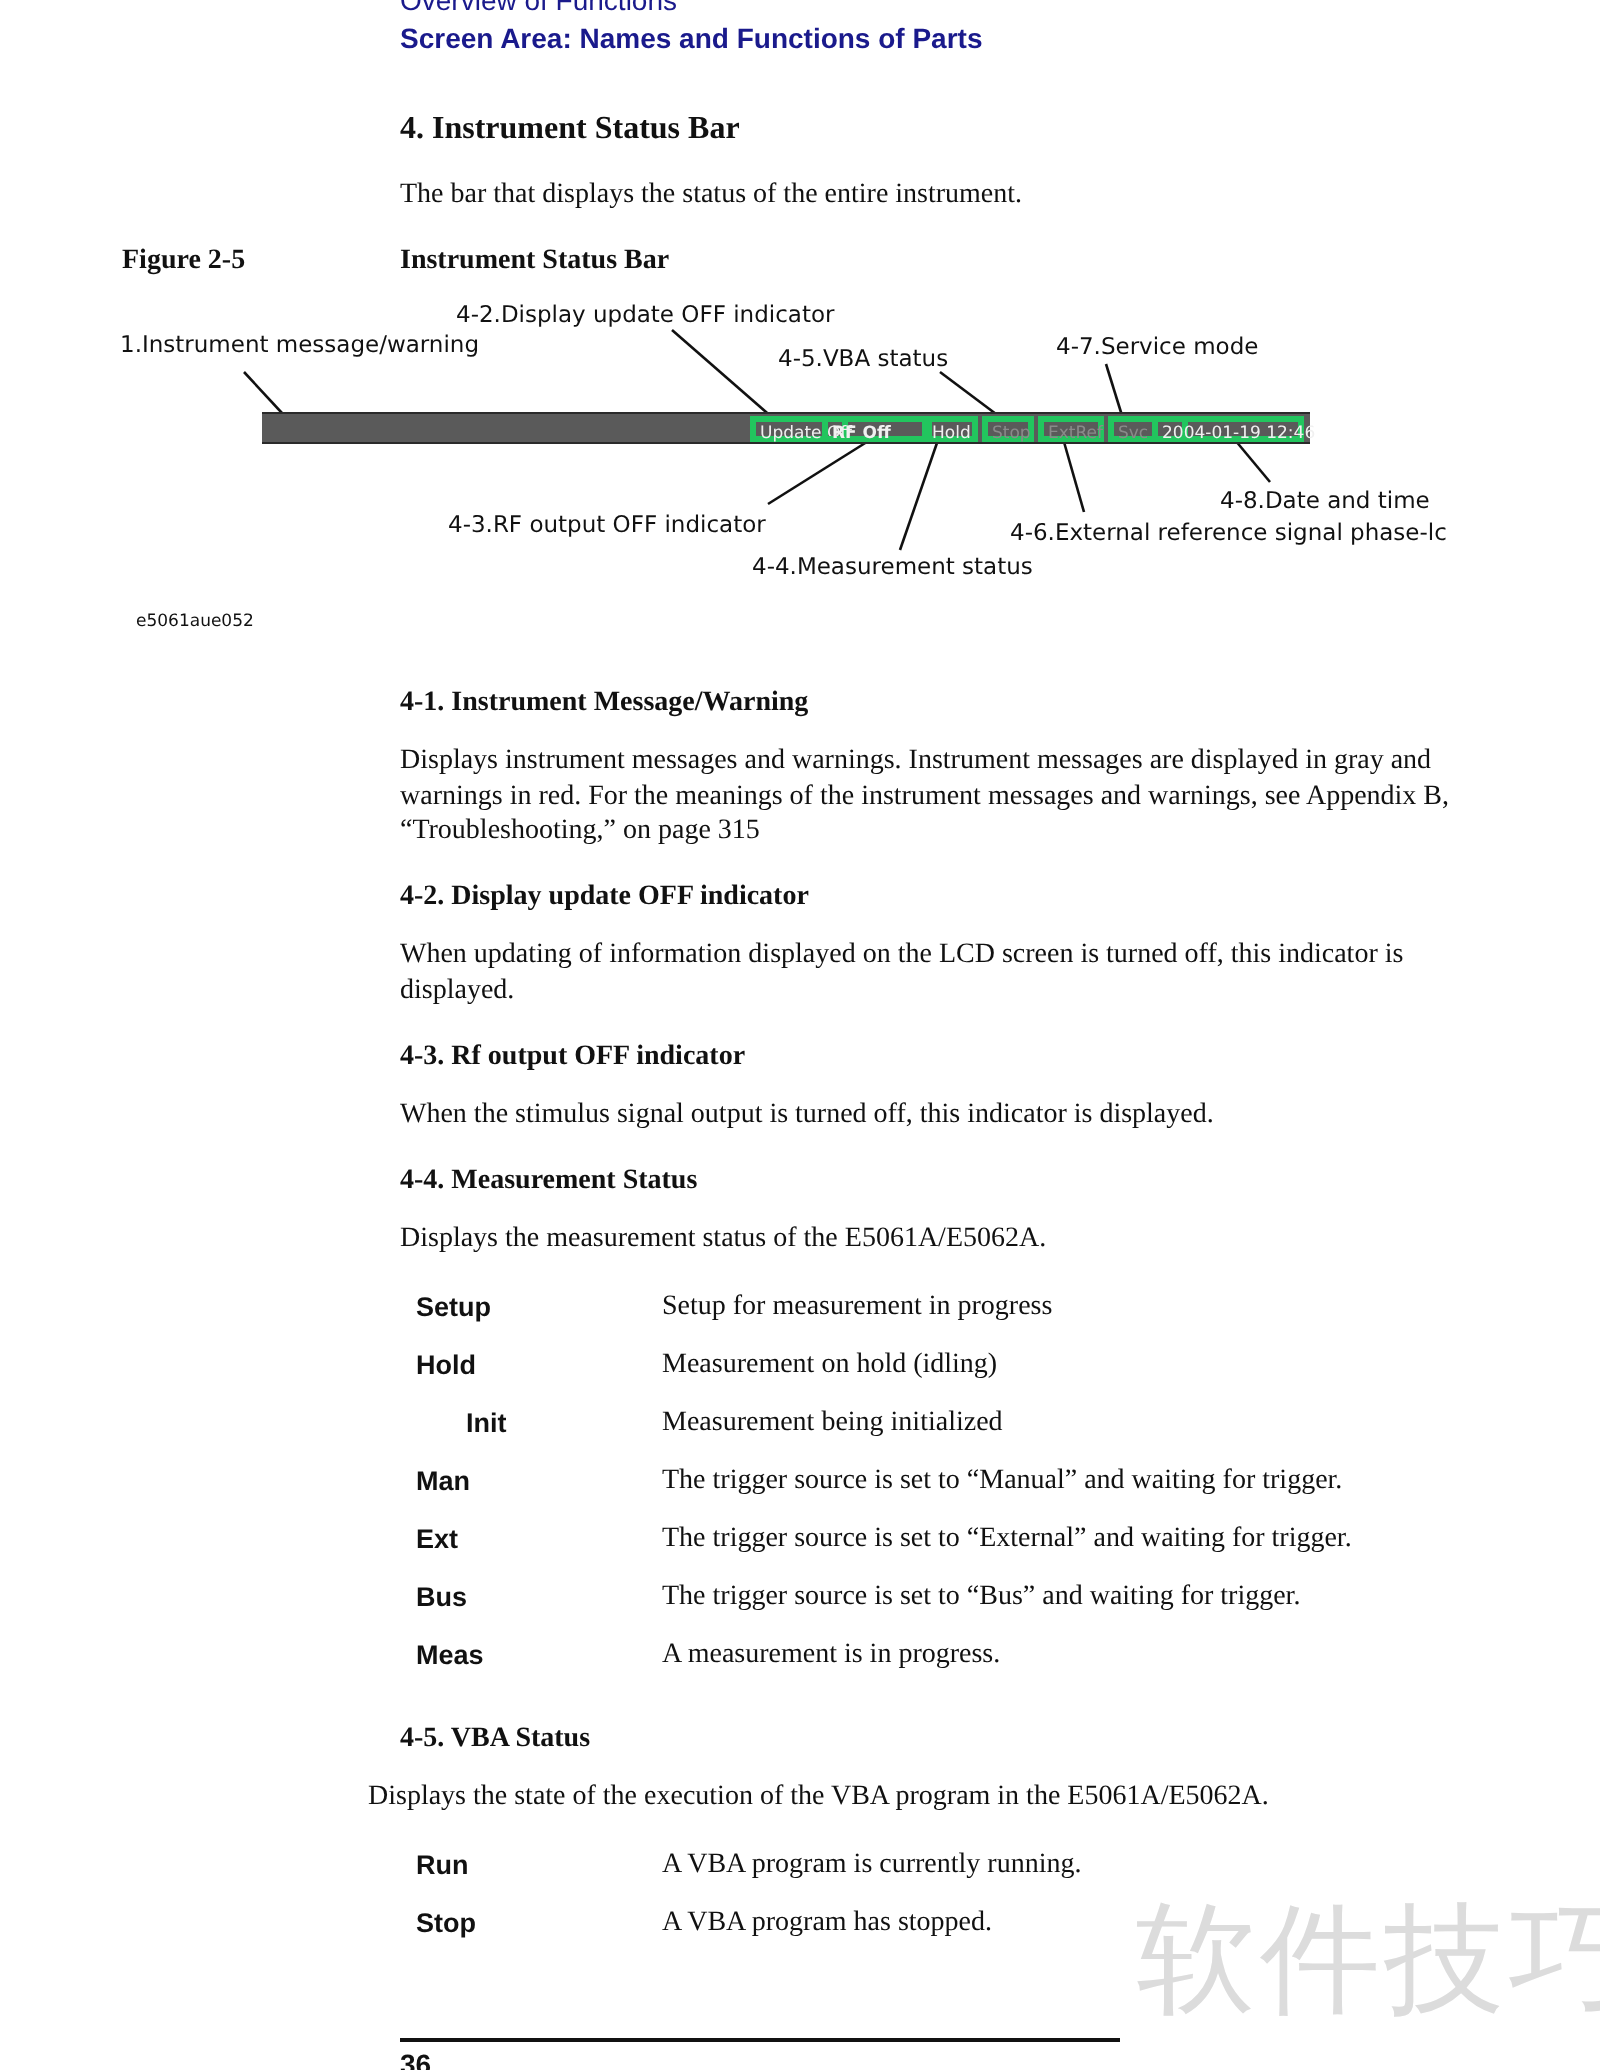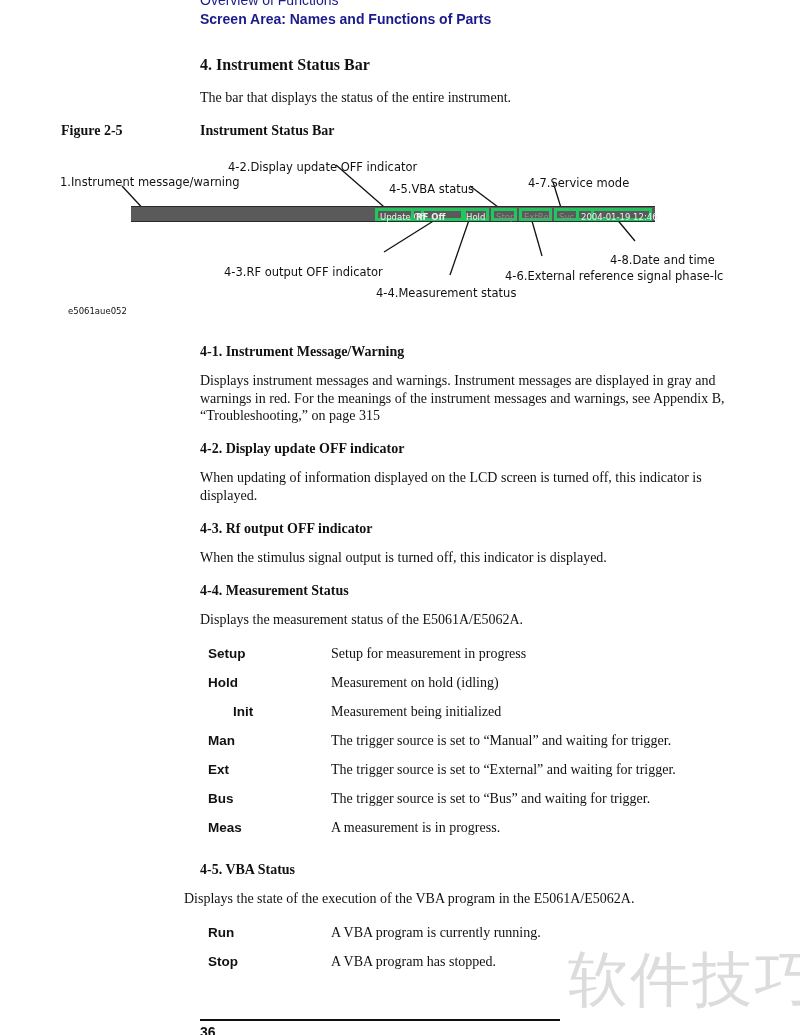--- a/index.html
+++ b/index.html
@@ -5,21 +5,21 @@
     html, body { margin: 0; padding: 0; background: #ffffff; }
     body { width: 800px; height: 1035px; position: relative; overflow: hidden; font-family: "Liberation Serif", serif; color: #111; }
     .abs { position: absolute; }
     .hdr { font-family: "Liberation Sans", sans-serif; font-weight: bold; color: #1a1a8c; font-size: 14px; }
     .hdr-top { left: 200px; top: -8px; font-weight: normal; }
     .hdr-main { left: 200px; top: 11px; }
     .h1 { left: 200px; top: 56px; font-size: 16px; font-weight: bold; }
     .p { font-size: 14px; line-height: 17.5px; }
     .fig-label { left: 61px; top: 123px; font-size: 14px; font-weight: bold; }
     .fig-title { left: 200px; top: 123px; font-size: 14px; font-weight: bold; }
-    .callout { font-family: "DejaVu Sans", sans-serif; font-size: 11.5px; color: #111; white-space: nowrap; margin-top: 10px; }
+    .callout { font-family: "DejaVu Sans", sans-serif; font-size: 11.5px; color: #111; white-space: nowrap; }
     .statusbar { left: 131px; top: 206px; width: 524px; height: 16px; background: #5a5a5a; border-top: 1px solid #2a2a2a; border-bottom: 1px solid #2a2a2a; box-sizing: border-box; }
     .sb-item { position: absolute; top: 1px; height: 13px; font-family: "DejaVu Sans", sans-serif; font-size: 8.5px; line-height: 12px; border: 3px solid #22c55e; box-sizing: border-box; padding: 0 2px; white-space: nowrap; }
     .sb-on { color: #f0f0f0; }
     .sb-off { color: #8a8a8a; }
     .fig-id { left: 68px; top: 306px; font-family: "DejaVu Sans", sans-serif; font-size: 8.5px; }
     .h2 { font-size: 14px; font-weight: bold; }
     .term { font-family: "Liberation Sans", sans-serif; font-weight: bold; font-size: 13.5px; }
     .desc { font-size: 14px; }
     .footer-rule { left: 200px; top: 1019px; width: 360px; height: 2px; background: #111; }
     .page-num { left: 200px; top: 1024px; font-family: "Liberation Sans", sans-serif; font-weight: bold; font-size: 14px; }

